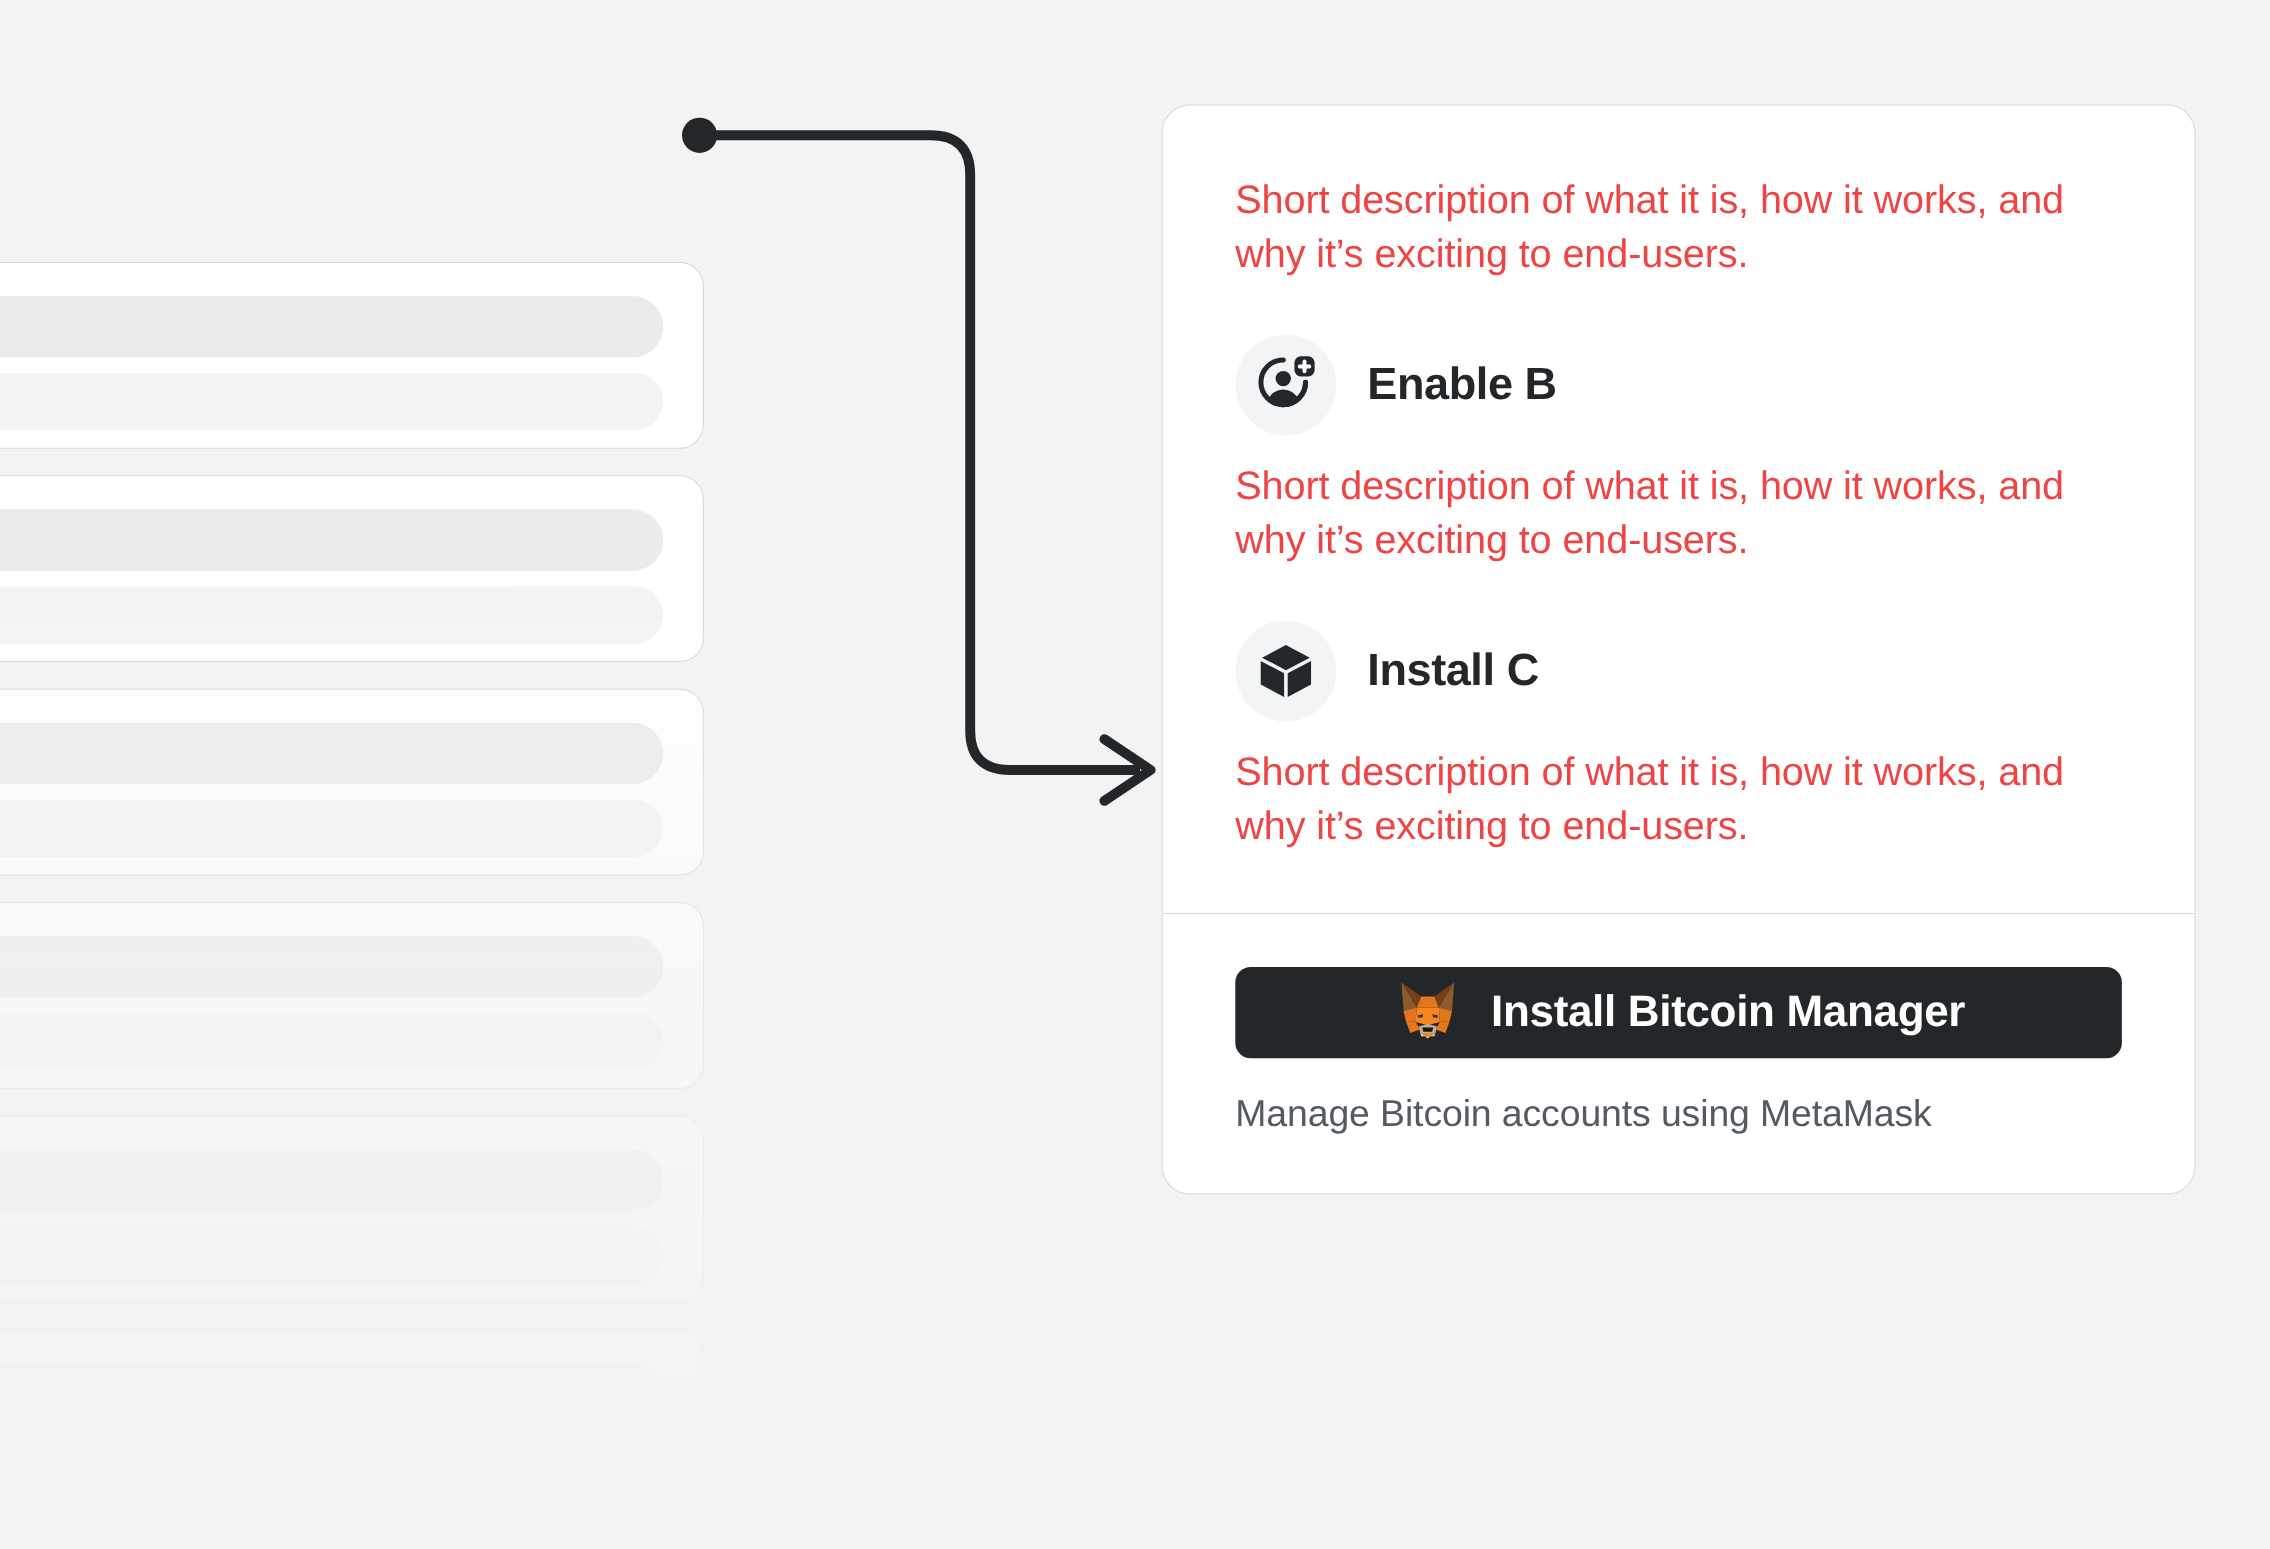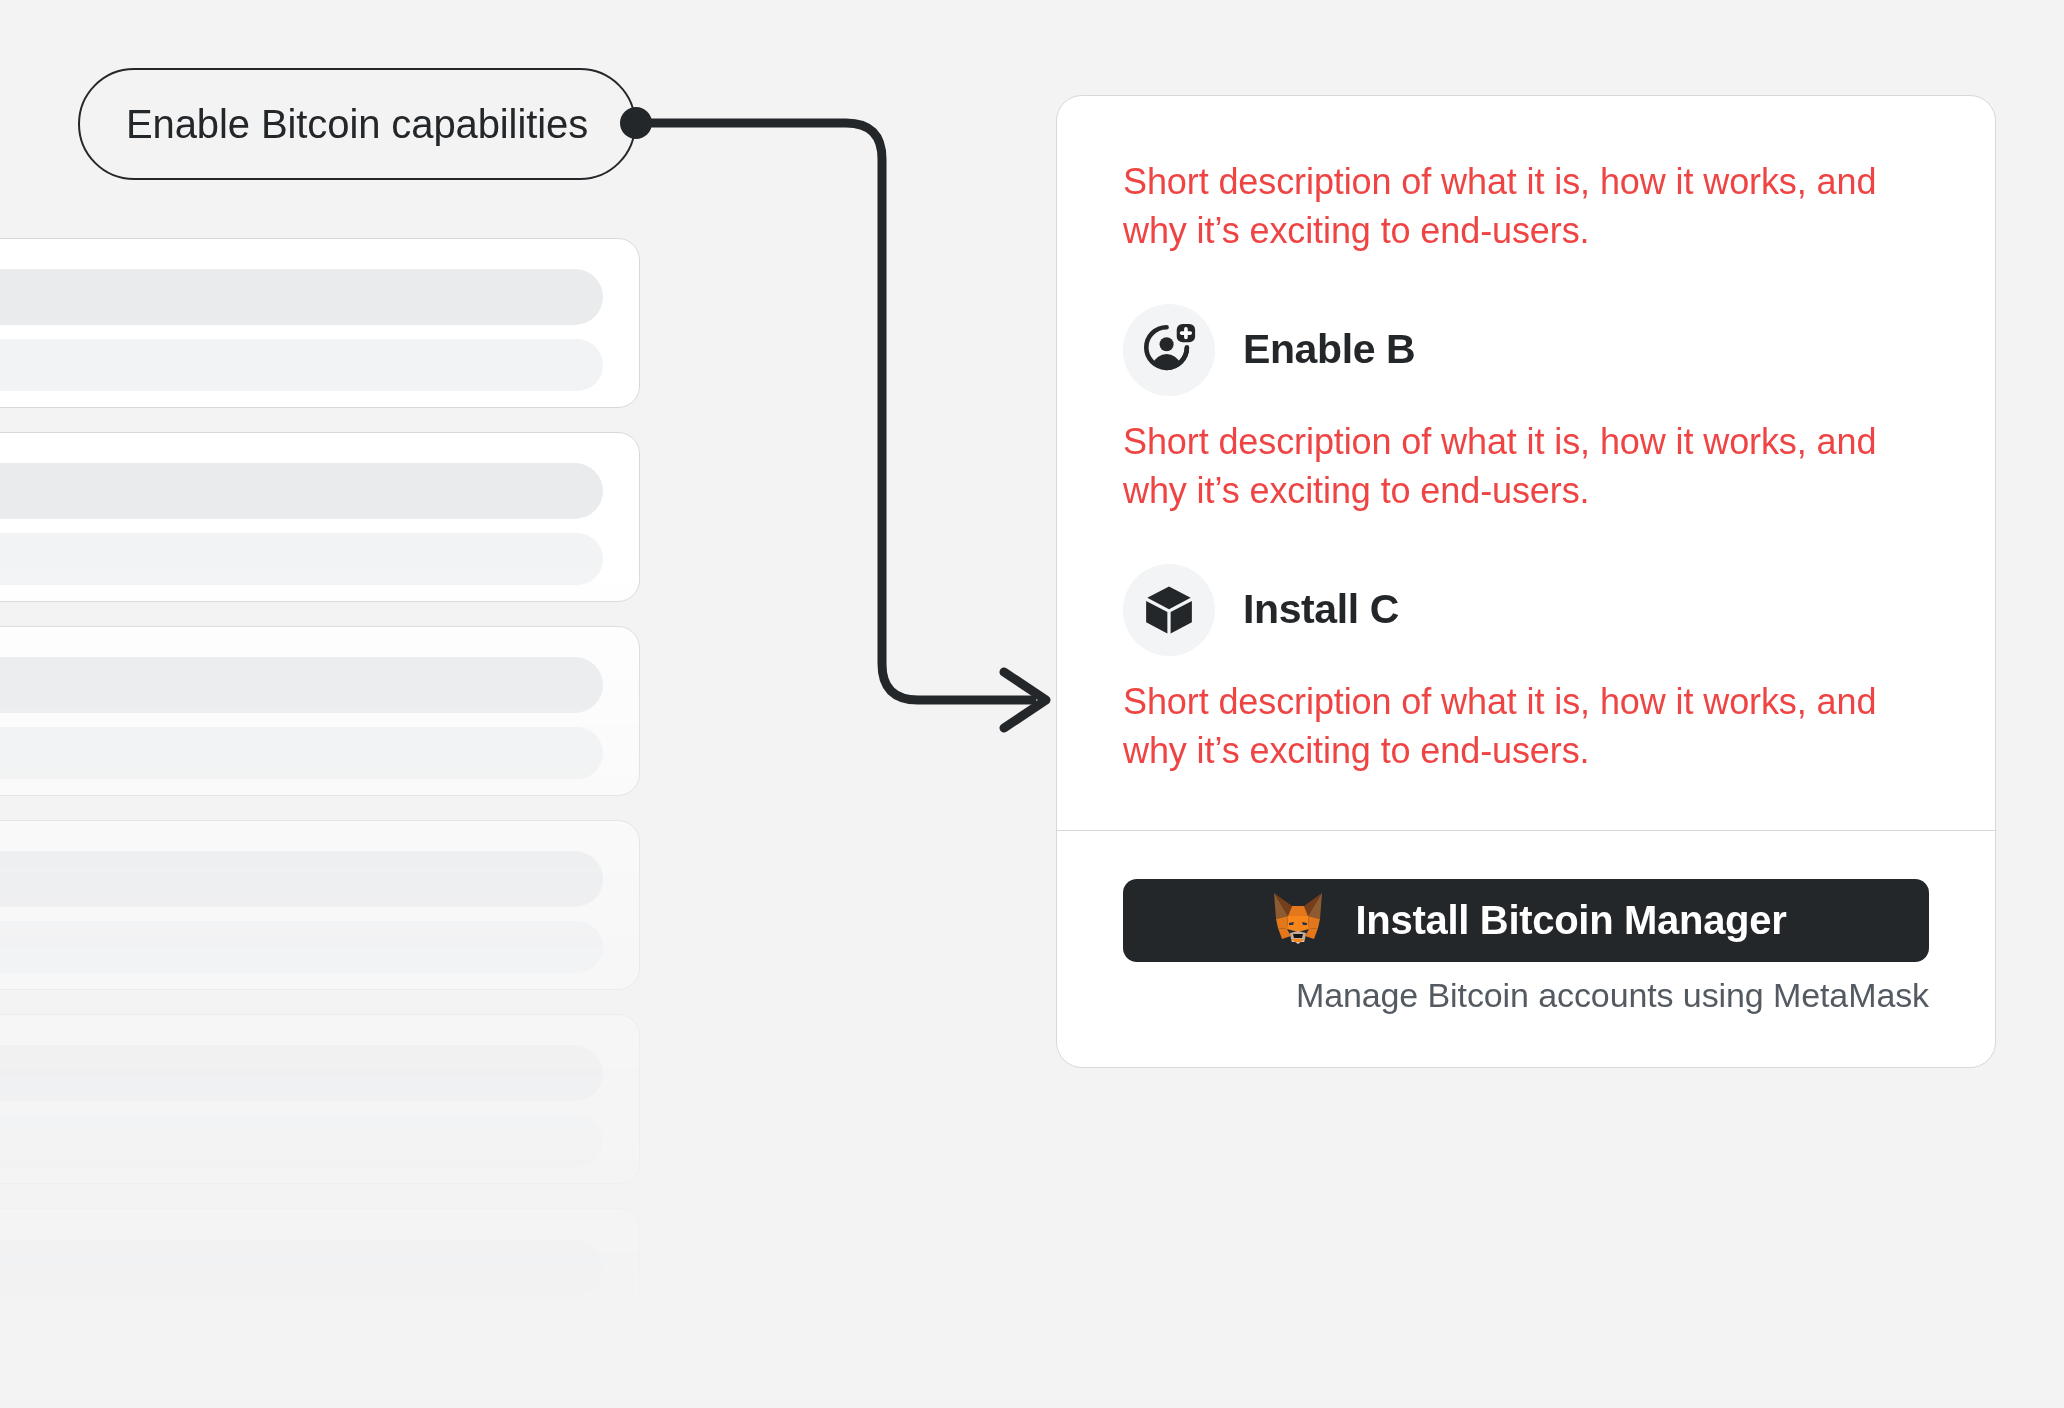--- a/index.html
+++ b/index.html
@@ -153,22 +153,22 @@
     gap:26px;
     cursor:pointer;
   }
   .install-label {
     font-size:40px;
     font-weight:800;
     color:#FFFFFF;
     letter-spacing:-0.3px;
   }
   .footer-caption {
-    margin-top:14px;
-    text-align:right;
+    margin-top:32px;
+    text-align:left;
     font-size:34px;
     color:#535A61;
     letter-spacing:-0.1px;
   }
 </style>
 </head>
 <body>
 
 <div id="stage">
 
@@ -192,23 +192,20 @@
     <div class="skeleton-card">
       <div class="skeleton-bar primary"></div>
       <div class="skeleton-bar secondary"></div>
     </div>
     <div class="skeleton-card">
       <div class="skeleton-bar primary"></div>
       <div class="skeleton-bar secondary"></div>
     </div>
   </div>
 
-  <div class="annotation-pill">
-    <span class="pill-label">Enable Bitcoin capabilities</span>
-  </div>
   <div class="connector-dot"></div>
 
   <svg class="connector-svg" viewBox="0 0 2064 1408">
     <path d="M 636 123 L 846 123 Q 882 123 882 159 L 882 664 Q 882 700 918 700 L 1032 700" fill="none" stroke="#24272A" stroke-width="9" stroke-linecap="round"></path>
     <path d="M 1004 672 L 1046 700 L 1004 728" fill="none" stroke="#24272A" stroke-width="9" stroke-linecap="round" stroke-linejoin="round"></path>
   </svg>
 
   <div class="feature-card">
 
     <div class="card-body">

